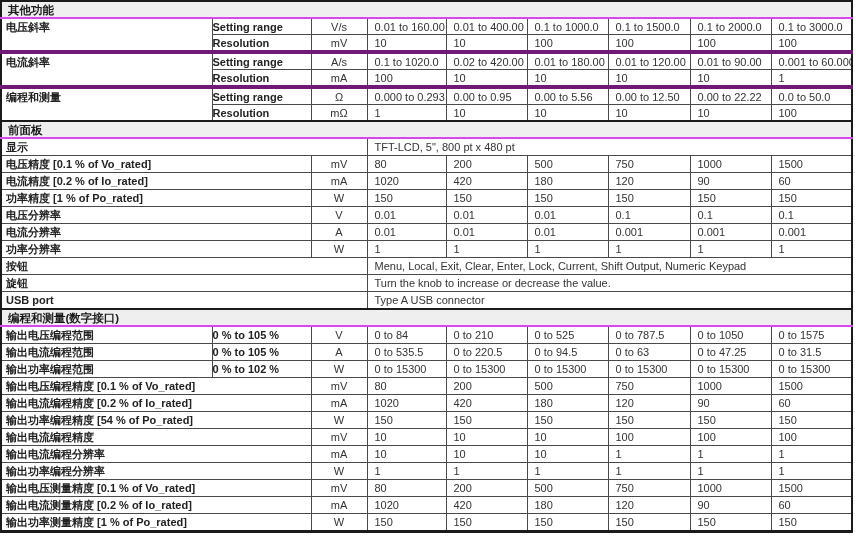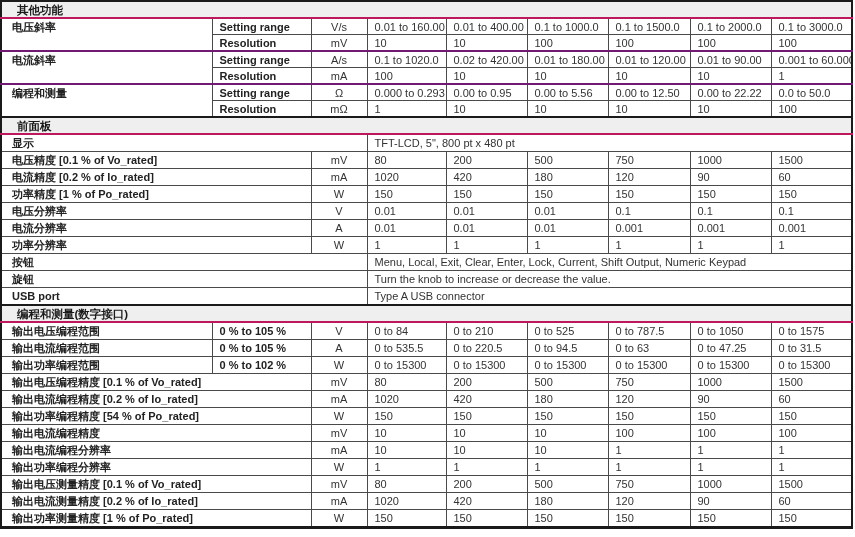--- a/index.html
+++ b/index.html
@@ -28,34 +28,34 @@
     white-space:nowrap;
     overflow:hidden;
     background:#ffffff;
   }
   td.section-header{
     background:#efefef;
     font-weight:bold;
     color:#1a1a1a;
     font-size:11.5px;
     border-top:2px solid #1a1a1a;
-    border-bottom:2px solid #be185d;
-    padding-left:15px;
+    border-bottom:2px solid #d946ef;
+    padding-left:6px;
   }
   td.label,td.label2,td.label3{
     font-weight:bold;
     color:#222222;
     vertical-align:top;
-    padding-left:10px;
+    padding-left:4px;
     padding-top:1px;
   }
-  td.sub{font-weight:bold;color:#222222;padding-left:7px;}
+  td.sub{font-weight:bold;color:#222222;padding-left:0;}
   td.unit{text-align:center;padding:0 18px;}
   td.val,td.full{color:#333333;padding-left:7px;}
-  tr.group-top td{border-top:2px solid #701a75;}
+  tr.group-top td{border-top:4px solid #701a75;}
 </style>
 </head>
 <body>
 
 <table class="spec">
   <colgroup>
     <col style="width:211px">
     <col style="width:99px">
     <col style="width:56px">
     <col style="width:79px">

